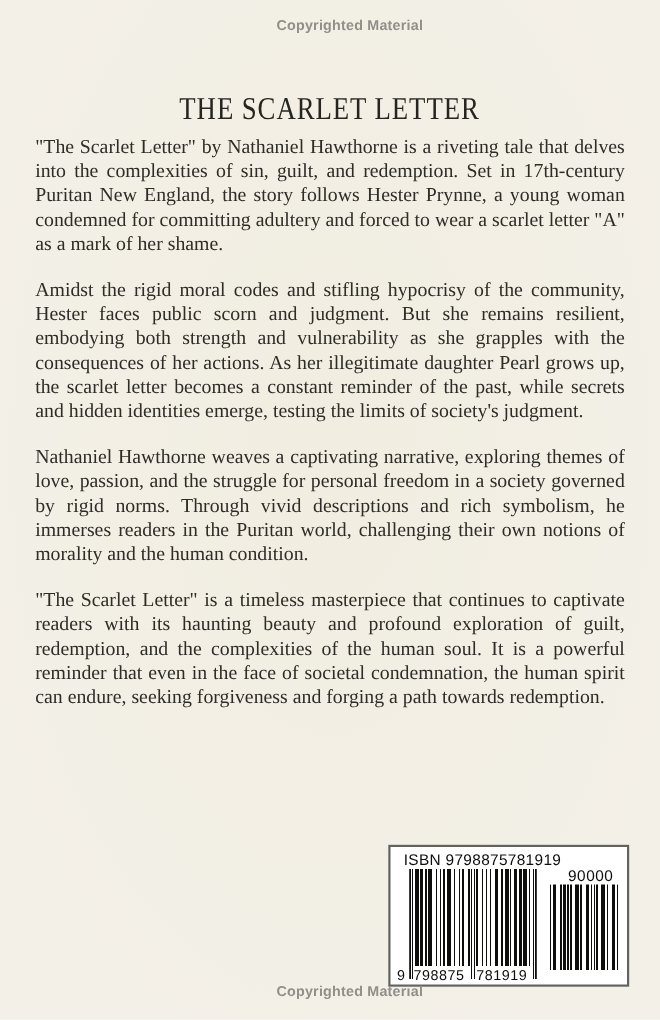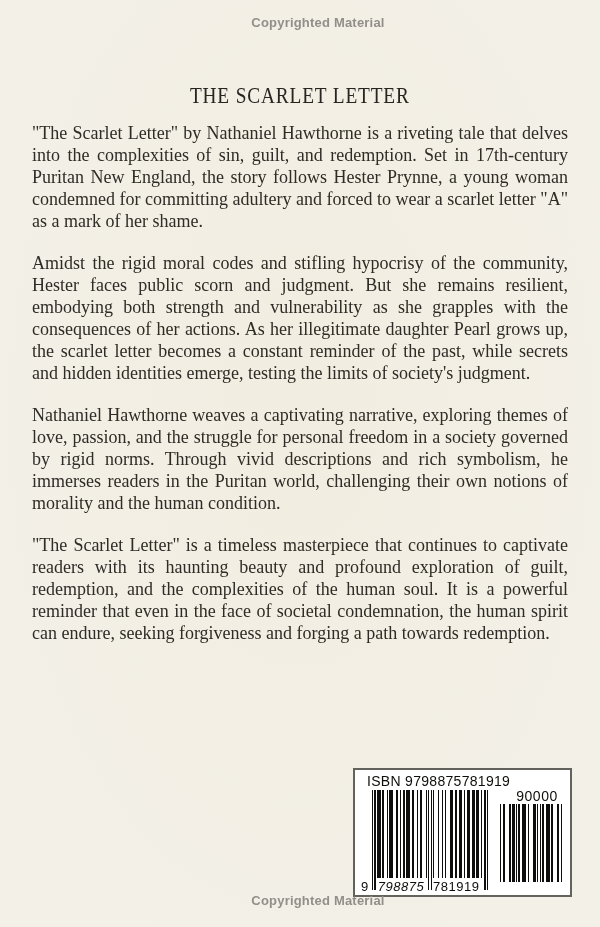--- a/index.html
+++ b/index.html
@@ -23,21 +23,21 @@
     z-index: 5;
     padding-left: 36px;
   }
   .watermark.top { top: 15px; }
   .watermark.bottom { top: 893px; }
 
   .title {
     position: absolute; top: 83px; left: 0; right: 0;
     margin: 0; text-align: center;
     font-family: "Liberation Serif", serif;
-    font-weight: 500; font-size: 23px;
+    font-weight: 500; font-size: 29px;
     color: var(--title, #26251f);
     letter-spacing: 1px;
   }
   .title .title-inner {
     display: inline-block;
     transform: scaleX(0.84);
     transform-origin: 50% 50%;
   }
 
   .synopsis {
@@ -74,21 +74,21 @@
     width: 116px; height: 100px;
   }
   .ean-digit {
     position: absolute; top: 89px;
     font-family: "Liberation Sans", sans-serif;
     font-size: 13px; line-height: 15px;
     color: var(--barcode-ink, #0e0e0c);
     letter-spacing: 0.5px;
   }
   .ean-digit.lead  { left: -11px; }
-  .ean-digit.left  { left: 4px;  width: 50px; text-align: center; font-style: italic; }
+  .ean-digit.left  { left: 4px;  width: 50px; text-align: left; }
   .ean-digit.right { left: 61px; width: 50px; text-align: left; }
 
   .ean-addon {
     position: absolute; left: 145px; top: 20px;
     width: 74px; height: 106px;
   }
   .addon-label {
     position: absolute; top: -2px; left: 0; width: 100%;
     text-align: center;
     font-family: "Liberation Sans", sans-serif;

